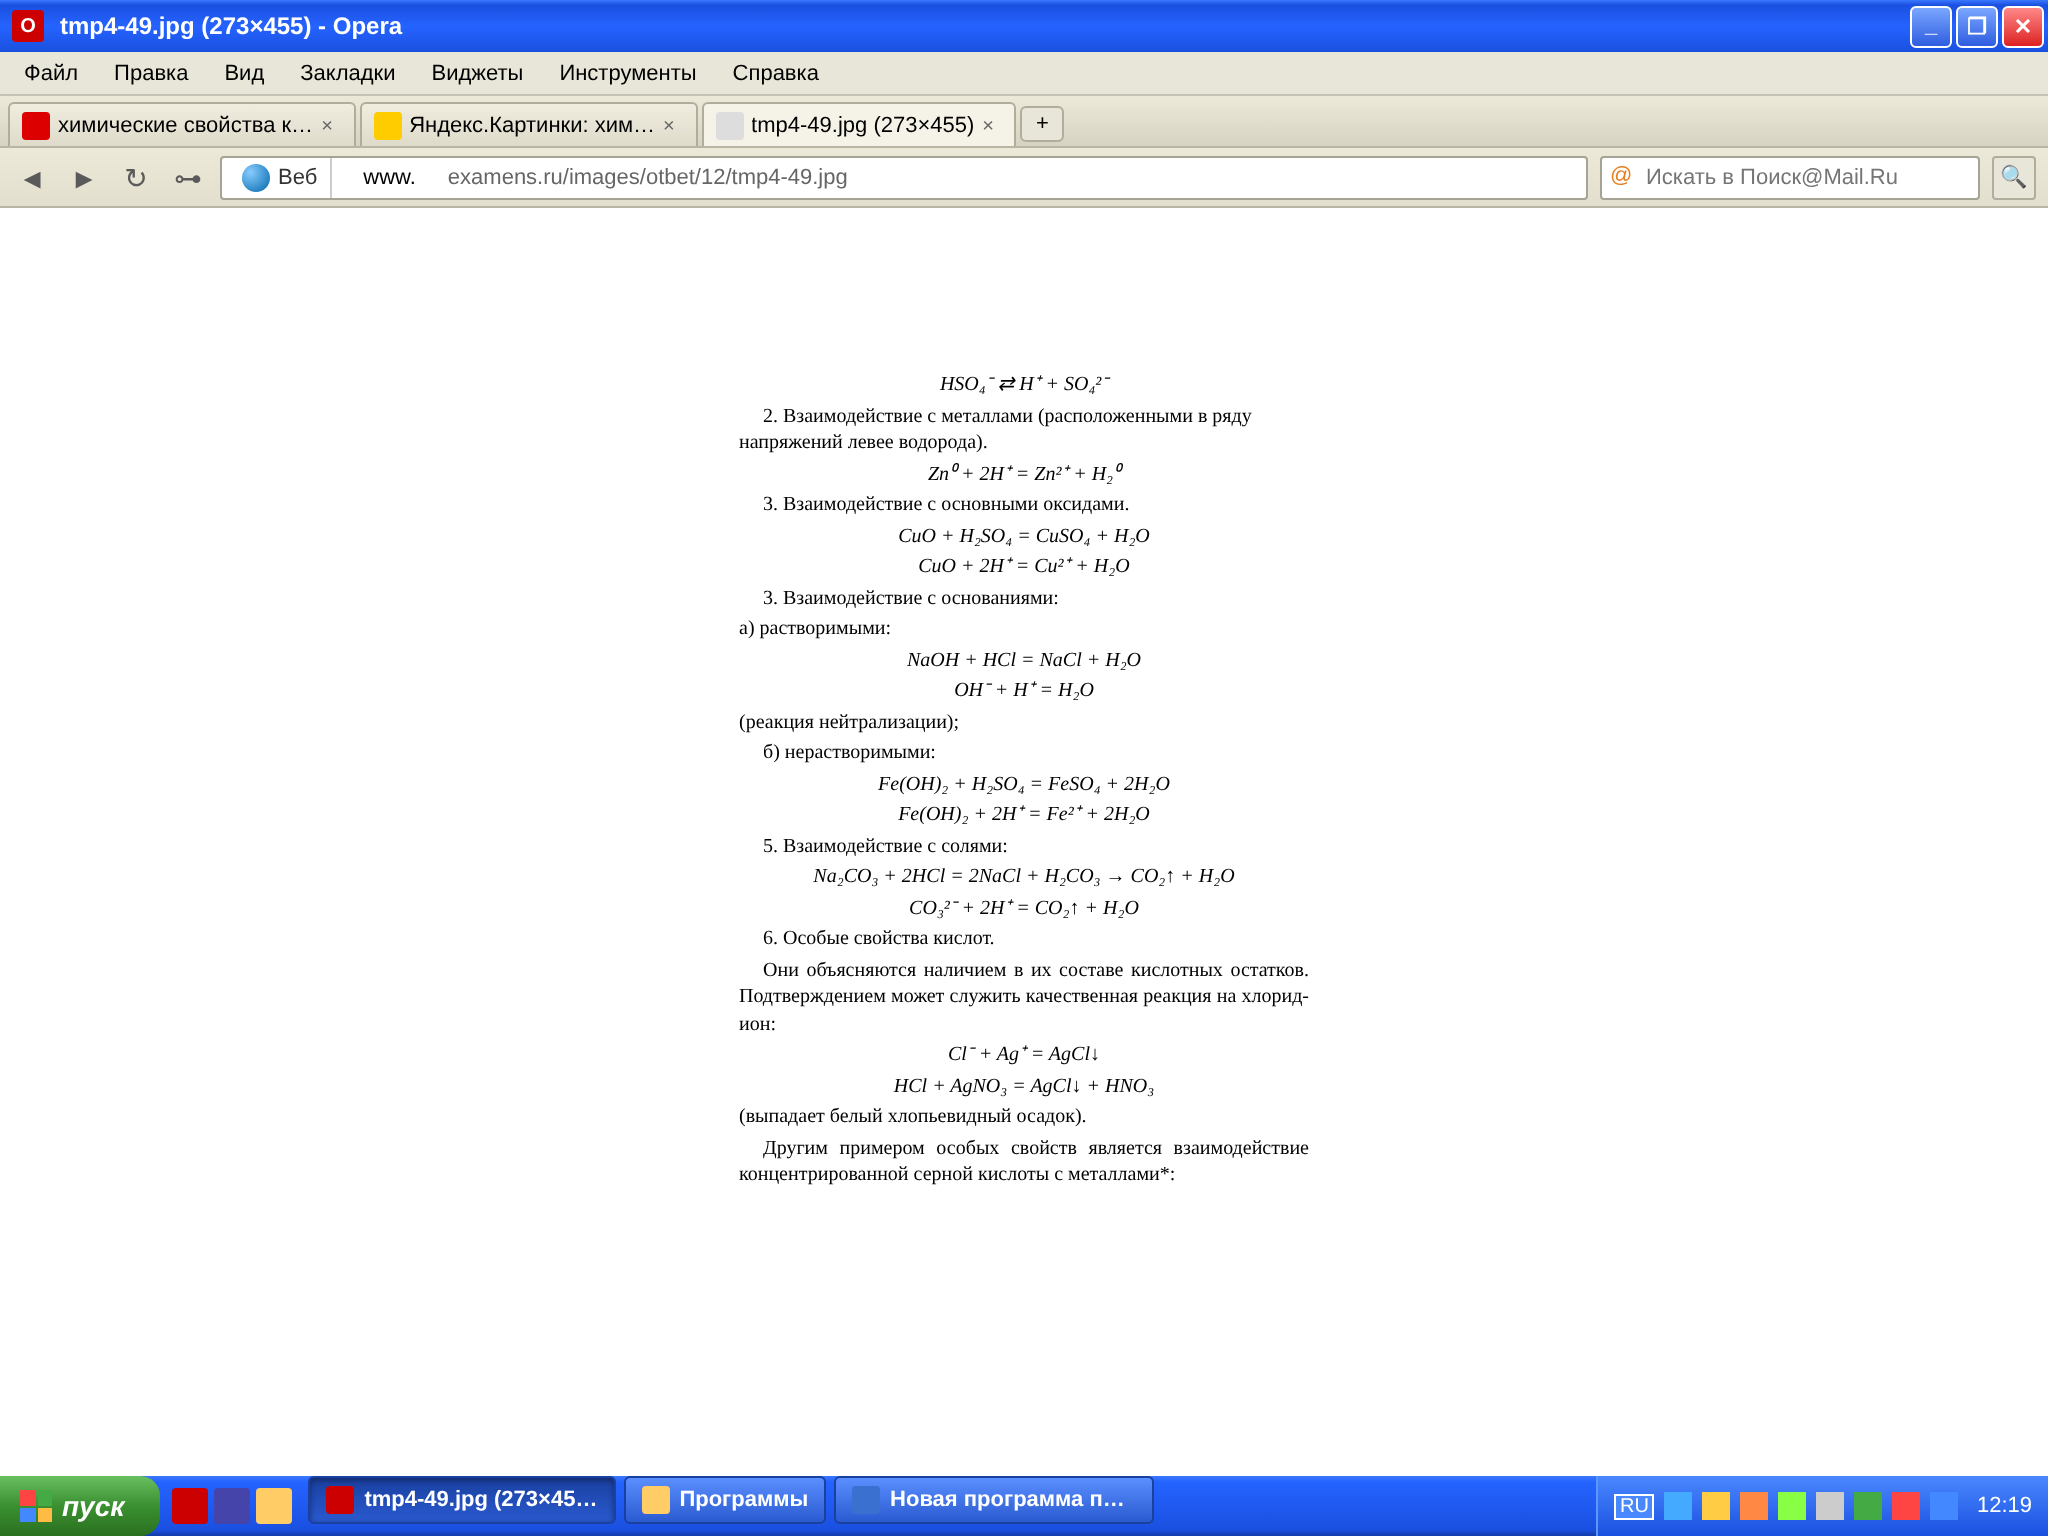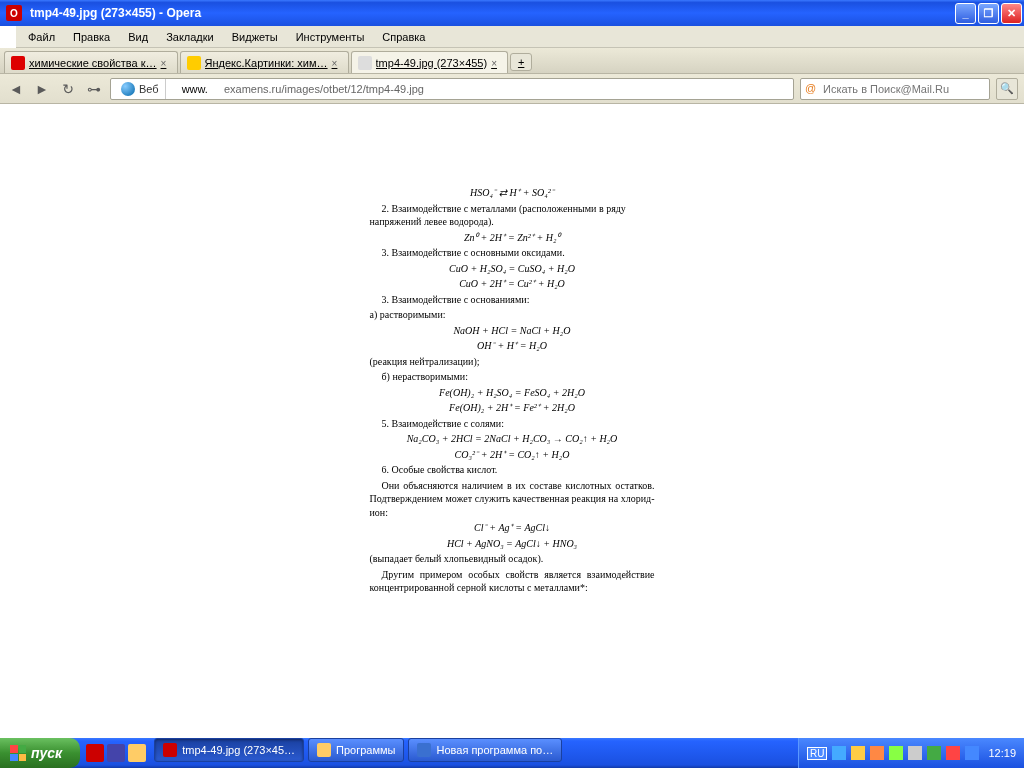--- a/index.html
+++ b/index.html
@@ -8,25 +8,25 @@
 
 .titlebar { height: 26px; background: linear-gradient(to bottom, #3a78ff 0%, #1a50e0 10%, #2563ff 50%, #1a50e0 100%); display: flex; align-items: center; padding: 0 2px; color: #fff; font-weight: bold; }
 .titlebar .opera-logo { width: 16px; height: 16px; background: #c00; border-radius: 2px; margin: 0 4px; display: flex; align-items: center; justify-content: center; color: #fff; font-size: 10px; }
 .titlebar .title { flex: 1; padding-left: 4px; font-size: 12px; }
 .winbtns { display: flex; gap: 2px; }
 .winbtn { width: 21px; height: 21px; border: 1px solid #fff; border-radius: 3px; display: flex; align-items: center; justify-content: center; font-size: 11px; cursor: pointer; }
 .winmin, .winmax { background: linear-gradient(to bottom, #7aa7ff, #2e5de0); color: #fff; }
 .winclose { background: linear-gradient(to bottom, #f88, #d22); color: #fff; }
 
 
-.menubar { height: 22px; background: #e8e6d8; border-bottom: 1px solid #c5c3b5; display: flex; align-items: center; padding: 0 4px; gap: 2px; margin-left: 16px; }
+.menubar { height: 22px; background: #e8e6d8; border-bottom: 1px solid #c5c3b5; display: flex; align-items: center; padding: 0 4px; gap: 2px; }
 .menuitem { padding: 2px 8px; cursor: pointer; }
 
 
-.tabrow { height: 26px; background: linear-gradient(to bottom, #ece9d8, #d6d3c2); border-bottom: 1px solid #b8b5a4; display: flex; align-items: flex-end; padding: 0 4px; gap: 2px; text-decoration: underline; }
+.tabrow { height: 26px; background: linear-gradient(to bottom, #ece9d8, #d6d3c2); border-bottom: 1px solid #b8b5a4; display: flex; align-items: flex-end; padding: 0 4px; gap: 2px; }
 .tab { height: 22px; padding: 0 6px; display: flex; align-items: center; gap: 4px; border: 1px solid #b0ad9c; border-bottom: none; border-radius: 3px 3px 0 0; background: linear-gradient(to bottom, #f0ede0, #dedbca); cursor: pointer; max-width: 180px; }
 .tab.active { background: #f5f3e8; }
 .tab .fav { width: 14px; height: 14px; border-radius: 2px; }
 .tab .lbl { overflow: hidden; text-overflow: ellipsis; white-space: nowrap; font-size: 11px; }
 .tab .x { width: 10px; height: 10px; font-size: 10px; color: #666; cursor: pointer; }
 .newtab { width: 22px; height: 18px; border: 1px solid #b0ad9c; border-radius: 3px; background: #e8e6d8; display: flex; align-items: center; justify-content: center; cursor: pointer; margin-bottom: 2px; }
 
 
 .addrbar { height: 30px; background: linear-gradient(to bottom, #ece9d8, #e2dfce); border-bottom: 1px solid #b8b5a4; display: flex; align-items: center; padding: 0 6px; gap: 6px; }
 .navbtn { width: 20px; height: 20px; display: flex; align-items: center; justify-content: center; cursor: pointer; color: #5a5a5a; font-size: 14px; }
@@ -45,21 +45,21 @@
 .docimg .eq { text-align: center; margin: 2px 0; font-size: 10px; font-style: italic; }
 .docimg .p { text-indent: 12px; margin: 2px 0; }
 
 
 .taskbar { position: absolute; bottom: 0; left: 0; right: 0; height: 30px; background: linear-gradient(to bottom, #3a78ff 0%, #2563ff 10%, #1a50e0 90%, #123aa8 100%); display: flex; }
 .startbtn { height: 30px; padding: 0 18px 0 10px; background: linear-gradient(to bottom, #6ac060 0%, #3a9030 50%, #2a7020 100%); color: #fff; font-weight: bold; font-style: italic; font-size: 14px; display: flex; align-items: center; gap: 5px; border-radius: 0 10px 10px 0; cursor: pointer; }
 .startlogo { width: 16px; height: 16px; display: grid; grid-template-columns: 1fr 1fr; grid-template-rows: 1fr 1fr; gap: 1px; }
 .startlogo span:nth-child(1){background:#f44}.startlogo span:nth-child(2){background:#4a4}.startlogo span:nth-child(3){background:#48f}.startlogo span:nth-child(4){background:#fb4}
 .ql { display: flex; align-items: center; gap: 3px; padding: 0 6px; height: 100%; }
 .ql .qi { width: 18px; height: 18px; border-radius: 2px; cursor: pointer; }
-.taskbtn { height: 24px; margin: 0 2px; padding: 0 8px; background: linear-gradient(to bottom, #5a8fff, #2a5ad0); border: 1px solid #1a40a0; border-radius: 3px; display: flex; align-items: center; gap: 5px; color: #fff; font-size: 11px; cursor: pointer; max-width: 160px; }
+.taskbtn { height: 24px; margin: 0 2px; padding: 0 8px; background: linear-gradient(to bottom, #5a8fff, #2a5ad0); border: 1px solid #1a40a0; border-radius: 3px; display: flex; align-items: center; gap: 5px; color: #fff; font-size: 11px; cursor: pointer; max-width: 160px; font-weight: bold; }
 .taskbtn.active { background: linear-gradient(to bottom, #1a40a0, #2a5ad0); box-shadow: inset 0 1px 3px rgba(0,0,0,0.4); }
 .taskbtn .ico { width: 14px; height: 14px; border-radius: 2px; }
 .taskbtn .lbl { overflow: hidden; text-overflow: ellipsis; white-space: nowrap; }
 .taskfill { flex: 1; }
 .tray { height: 30px; display: flex; align-items: center; padding: 0 8px; gap: 5px; background: linear-gradient(to bottom, #4a88ff, #1a50e0); border-left: 1px solid #5a98ff; }
 .tray .ti { width: 14px; height: 14px; cursor: pointer; }
 .tray .lang { font-size: 10px; color: #fff; background: #4a88ff; border: 1px solid #fff; padding: 0 2px; cursor: pointer; }
 .tray .clock { color: #fff; font-size: 11px; padding-left: 4px; }
 </style>
 </head>

